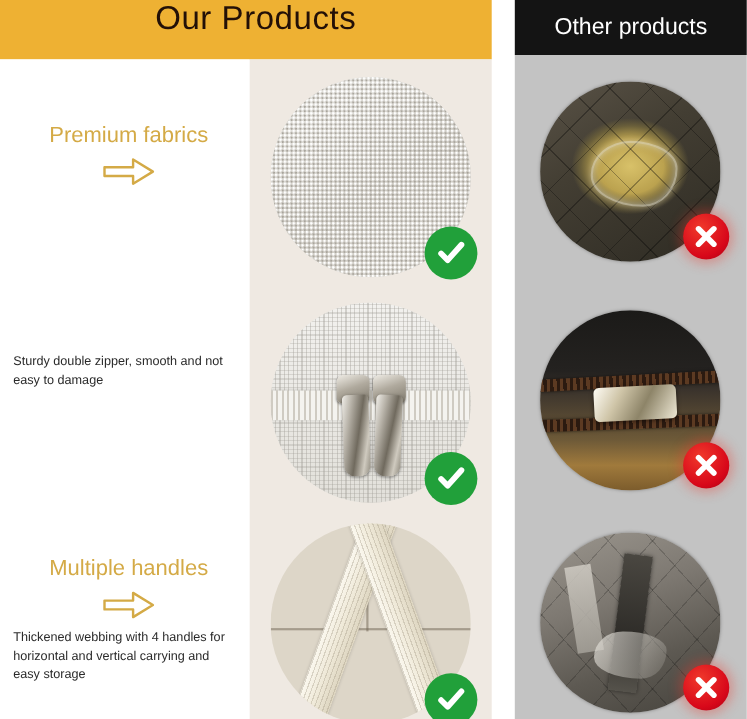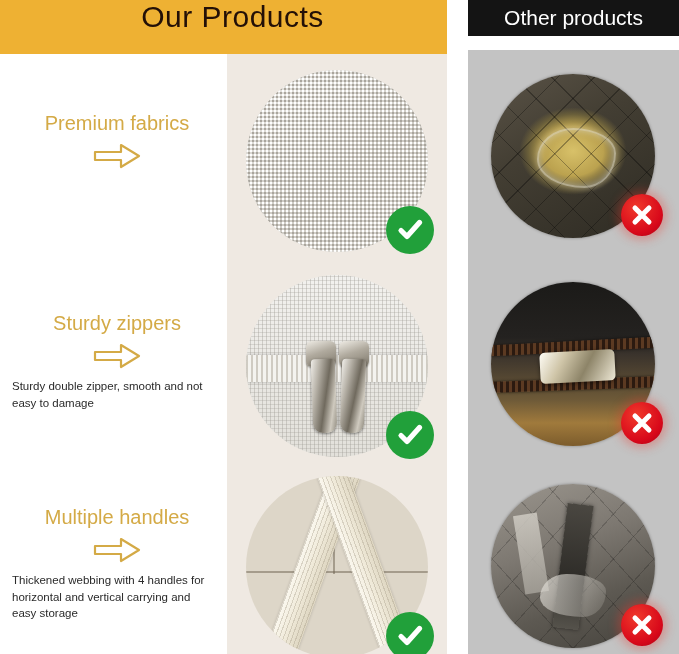--- a/index.html
+++ b/index.html
@@ -36,21 +36,21 @@
     color: #231007;
     letter-spacing: 0.5px;
     padding-left: 18px;
     white-space: nowrap;
   }
   .header-other {
     position: absolute;
     left: 468px;
     top: 0px;
     width: 211px;
-    height: 36px;
+    height: 50px;
     background: #141414;
     display: flex;
     align-items: center;
     justify-content: center;
   }
   .header-other-text {
     font-size: 21px;
     color: #ffffff;
     white-space: nowrap;
   }
@@ -338,26 +338,20 @@
     <div class="feature" style="top:58px;">
       <div class="feature-headline">
         <span class="feature-title">Premium fabrics</span>
         <svg class="arrow-icon" width="48" height="26" viewBox="0 0 48 26">
           <path d="M2 9 H28 V2 L46 13 L28 24 V17 H2 Z" fill="none" stroke="#d4aa46" stroke-width="2.2" stroke-linejoin="round"></path>
         </svg>
       </div>
     </div>
 
     <div class="feature" style="top:258px;">
-      <div class="feature-headline">
-        <span class="feature-title">Sturdy zippers</span>
-        <svg class="arrow-icon" width="48" height="26" viewBox="0 0 48 26">
-          <path d="M2 9 H28 V2 L46 13 L28 24 V17 H2 Z" fill="none" stroke="#d4aa46" stroke-width="2.2" stroke-linejoin="round"></path>
-        </svg>
-      </div>
       <div class="feature-desc">Sturdy double zipper, smooth and not easy to damage</div>
     </div>
 
     <div class="feature" style="top:452px;">
       <div class="feature-headline">
         <span class="feature-title">Multiple handles</span>
         <svg class="arrow-icon" width="48" height="26" viewBox="0 0 48 26">
           <path d="M2 9 H28 V2 L46 13 L28 24 V17 H2 Z" fill="none" stroke="#d4aa46" stroke-width="2.2" stroke-linejoin="round"></path>
         </svg>
       </div>

